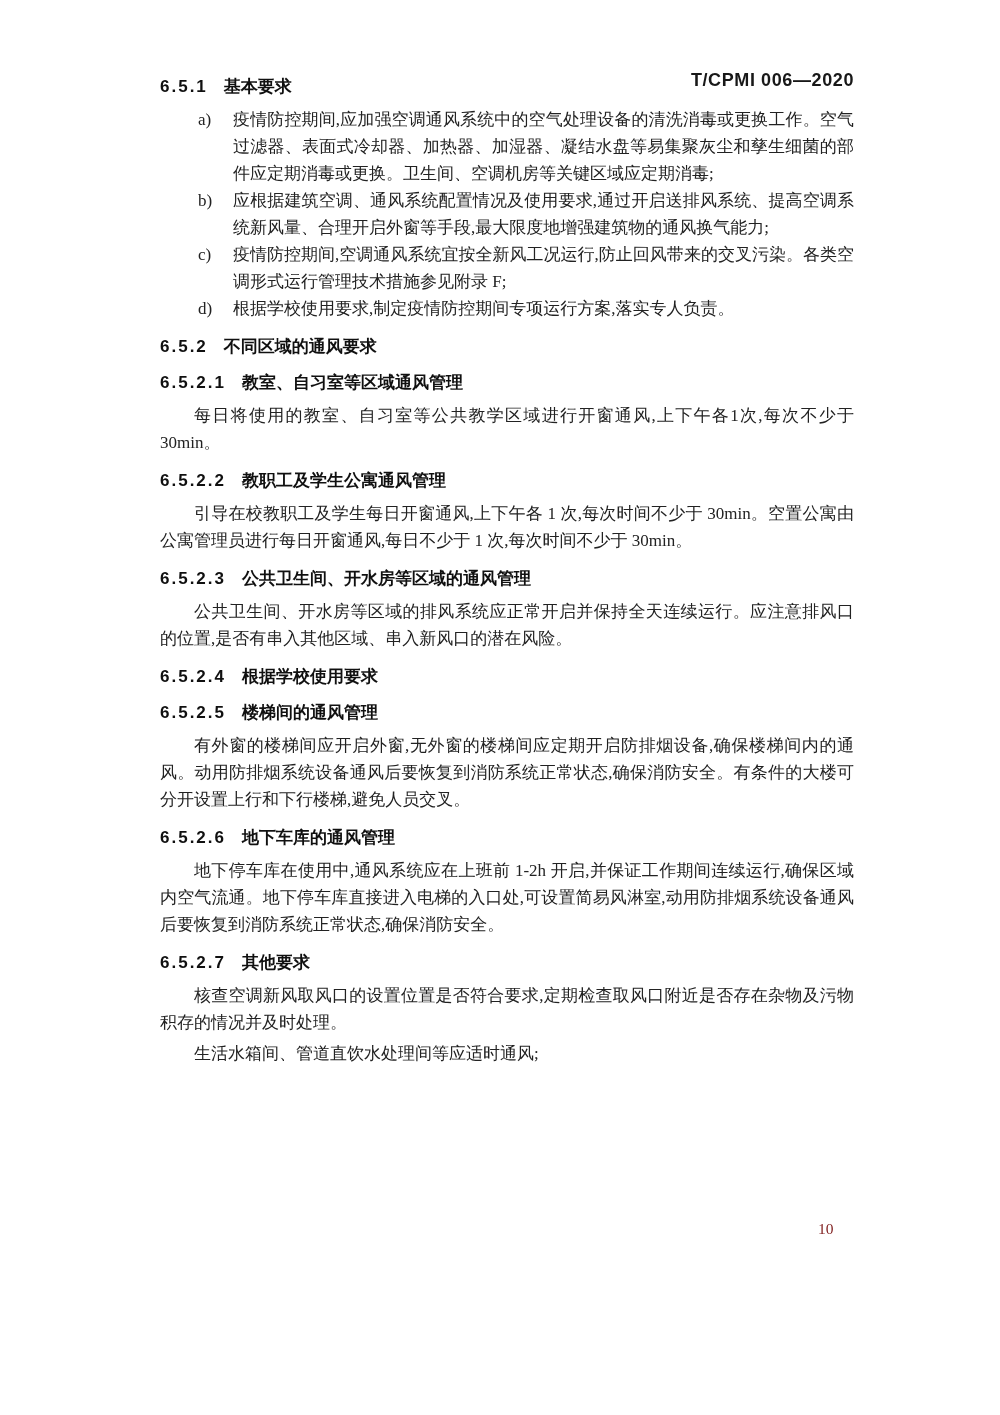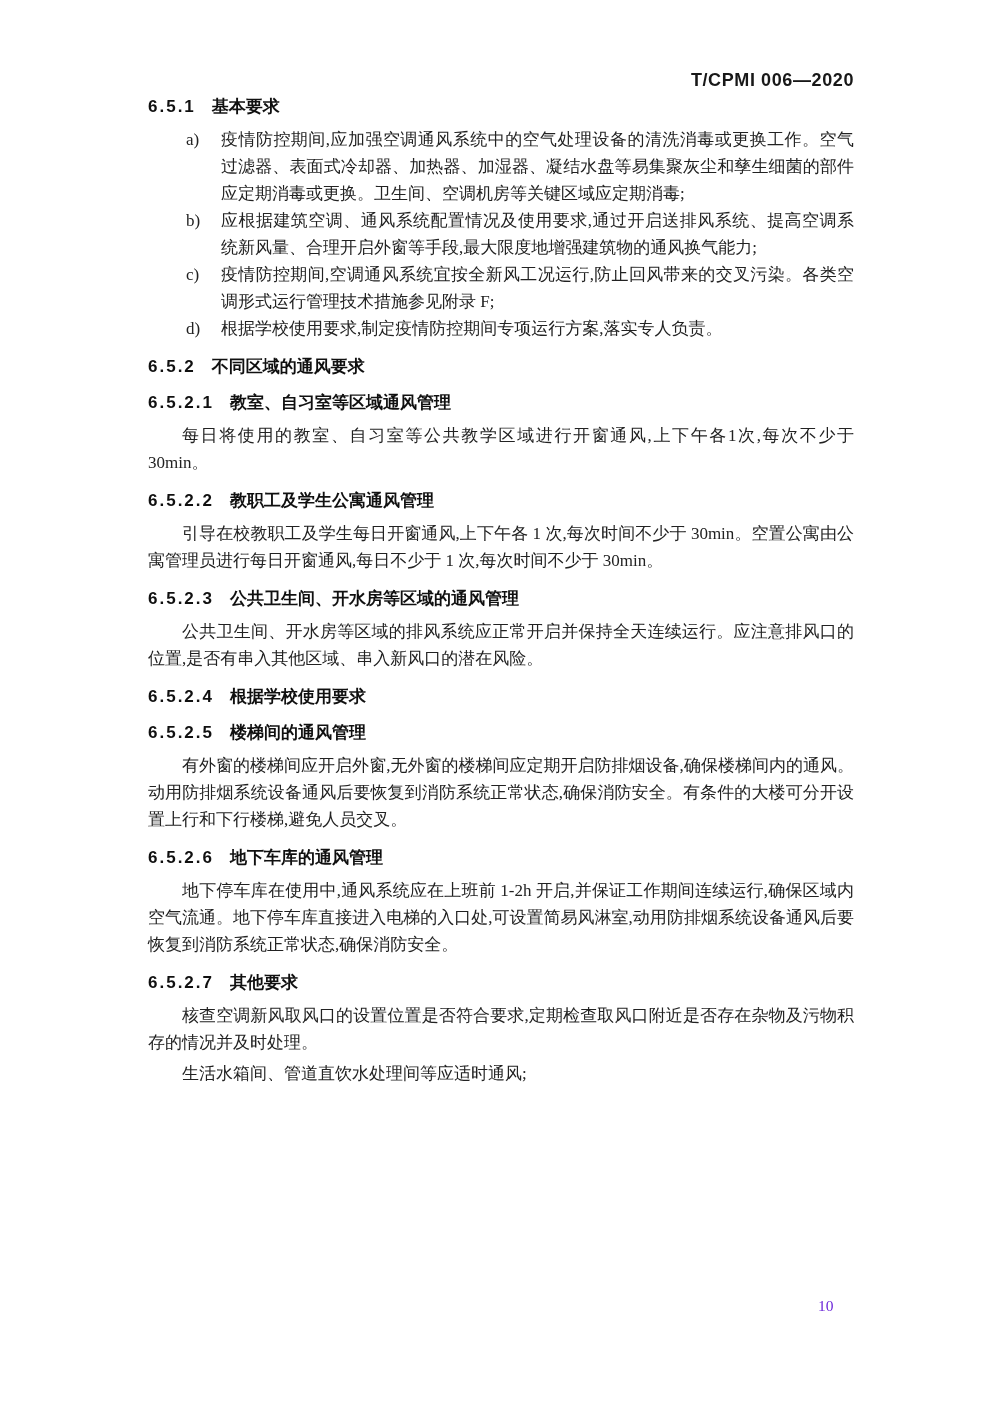--- a/index.html
+++ b/index.html
@@ -24,24 +24,24 @@
     right: 146px;
     font-family: "Liberation Sans", "DejaVu Sans", sans-serif;
     font-size: 18px;
     font-weight: 600;
     letter-spacing: 0.6px;
     color: #181818;
     white-space: nowrap;
   }
   .content {
     position: absolute;
-    left: 148px;
+    left: 160px;
     right: 146px;
     top: 0;
-    padding-top: 96px;
+    padding-top: 76px;
   }
   .doc-heading {
     font-family: "Liberation Sans", "DejaVu Sans", sans-serif;
     font-size: 17px;
     line-height: 22px;
     font-weight: 700;
     color: #101010;
     margin: 14px 0 8px 0;
   }
   .doc-heading:first-child { margin-top: 0; }
@@ -68,24 +68,24 @@
     padding-left: 73px;
     text-align: justify;
   }
   .li-marker {
     position: absolute;
     left: 38px;
     top: 0;
   }
   .page-num {
     position: absolute;
-    top: 1297px;
+    top: 1220px;
     left: 818px;
     font-size: 15.5px;
-    color: #6d28d9;
+    color: #7f1d1d;
     font-family: "Liberation Serif", "DejaVu Serif", serif;
   }
 </style>
 </head>
 <body>
 
 <div class="page">
   <div class="header-code">T/CPMI 006—2020</div>
 
   <main class="content">

